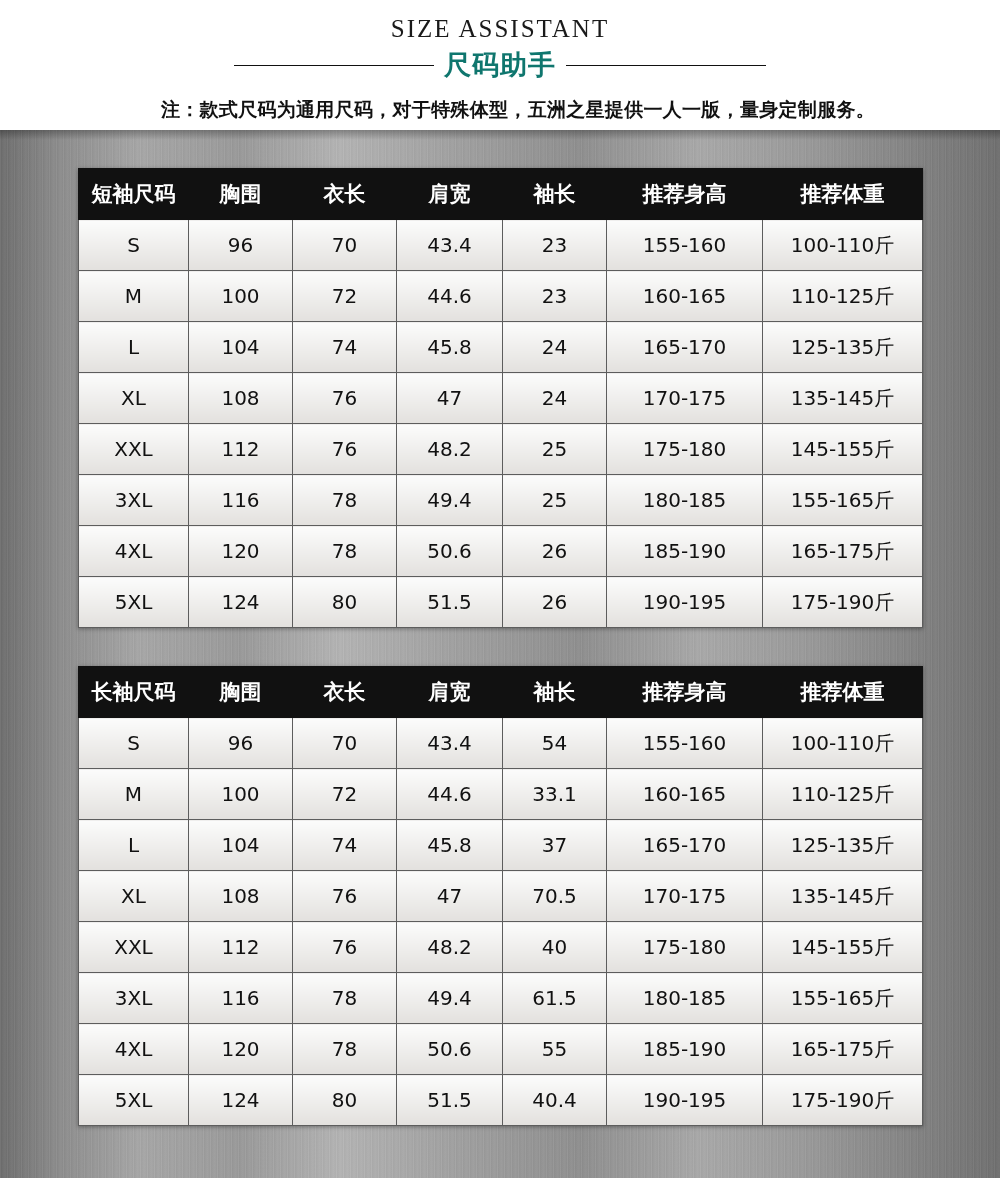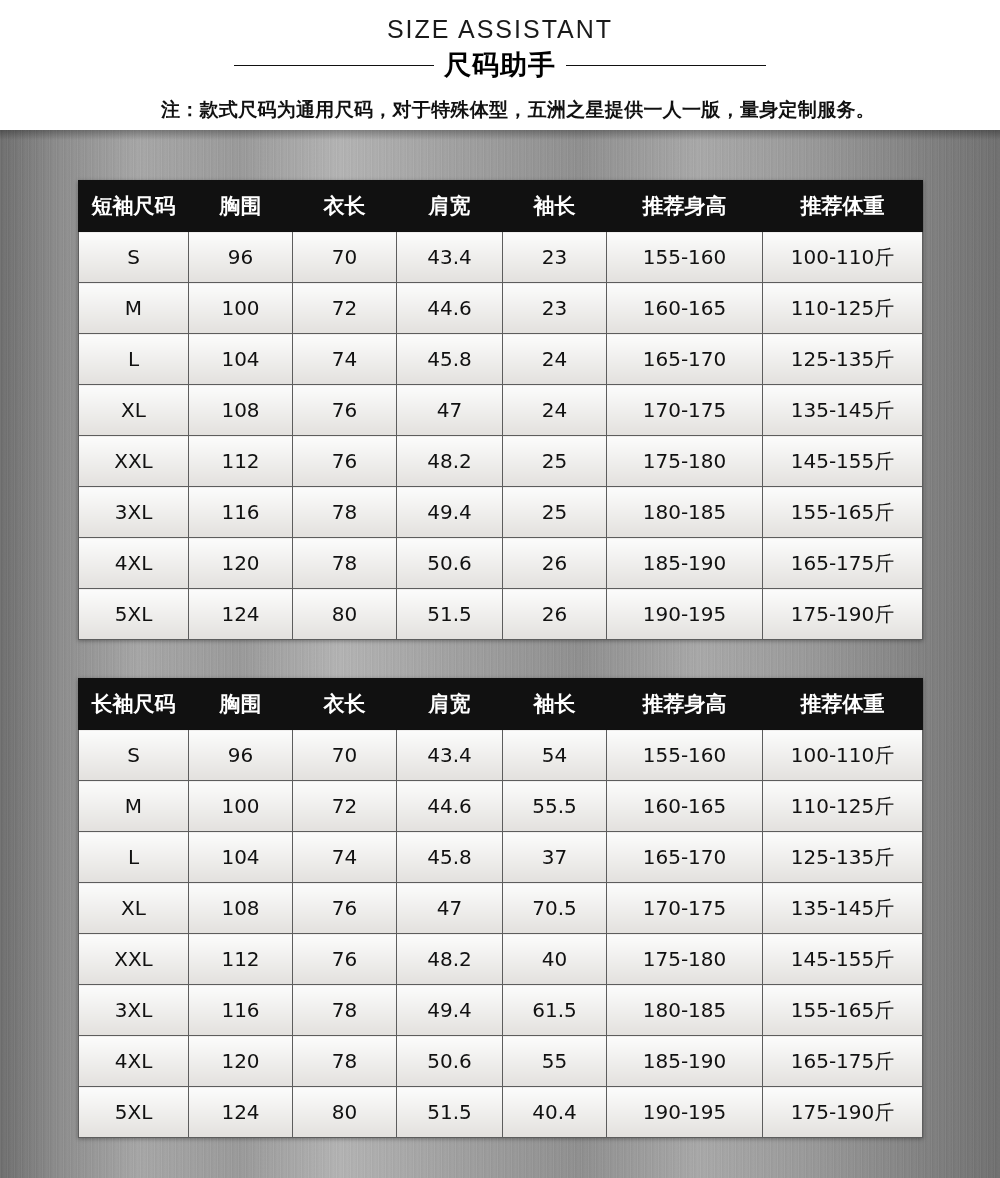--- a/index.html
+++ b/index.html
@@ -25,38 +25,38 @@
     height: 130px;
     background: #ffffff;
     text-align: center;
     padding-top: 14px;
     box-sizing: border-box;
   }
   .title-en {
     font-size: 25px;
     letter-spacing: 2px;
     color: #1a1a1a;
-    font-family: Liberation Sans, sans-serif;
+    font-family: Liberation Serif, serif;
     line-height: 30px;
   }
   .title-cn-wrap {
     display: flex;
     align-items: center;
     justify-content: center;
     margin-top: 3px;
   }
   .title-rule {
     height: 1px;
     background: #111;
     width: 200px;
   }
   .title-cn {
     font-size: 27px;
     font-weight: bold;
-    color: #000000;
+    color: #0f766e;
     font-family: "DejaVu Sans", sans-serif;
     padding: 0 10px;
     letter-spacing: 1px;
     white-space: nowrap;
   }
   .note {
     margin-top: 14px;
     font-size: 19px;
     font-weight: bold;
     color: #111;
@@ -78,21 +78,21 @@
         rgba(255,255,255,0.05) 3px,
         rgba(0,0,0,0.03) 4px,
         rgba(255,255,255,0.08) 5px,
         rgba(0,0,0,0.05) 6px,
         rgba(255,255,255,0.02) 7px),
       linear-gradient(90deg,
         #6e6e6e 0%, #8d8d8d 6%, #a7a7a7 14%, #9a9a9a 24%,
         #b4b4b4 34%, #a0a0a0 46%, #8f8f8f 58%, #a9a9a9 70%,
         #9b9b9b 80%, #868686 90%, #6f6f6f 100%);
     box-sizing: border-box;
-    padding: 50px 78px 0 78px;
+    padding: 38px 78px 0 78px;
   }
   .metal::before {
     content: "";
     position: absolute;
     left: 0; top: 0; right: 0;
     height: 10px;
     background: linear-gradient(180deg, rgba(0,0,0,0.28), rgba(0,0,0,0));
     pointer-events: none;
   }
 
@@ -280,21 +280,21 @@
               <td>43.4</td>
               <td>54</td>
               <td>155-160</td>
               <td>100-110斤</td>
             </tr>
             <tr>
               <td>M</td>
               <td>100</td>
               <td>72</td>
               <td>44.6</td>
-              <td>55.5</td>
+              <td>33.1</td>
               <td>160-165</td>
               <td>110-125斤</td>
             </tr>
             <tr>
               <td>L</td>
               <td>104</td>
               <td>74</td>
               <td>45.8</td>
               <td>37</td>
               <td>165-170</td>

